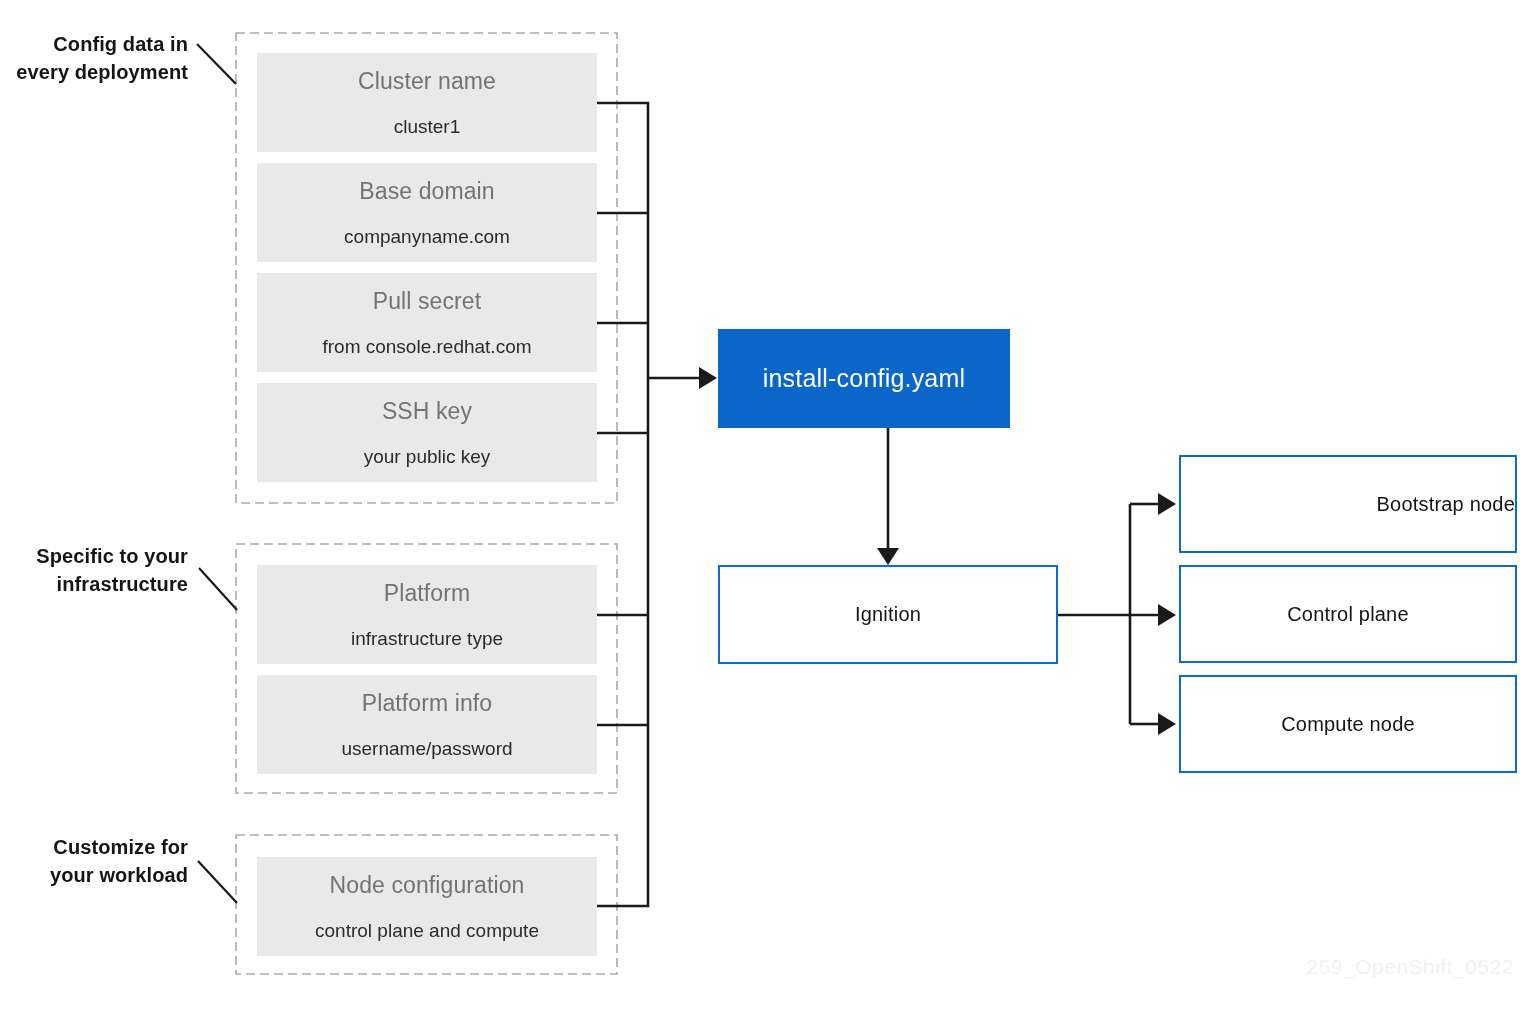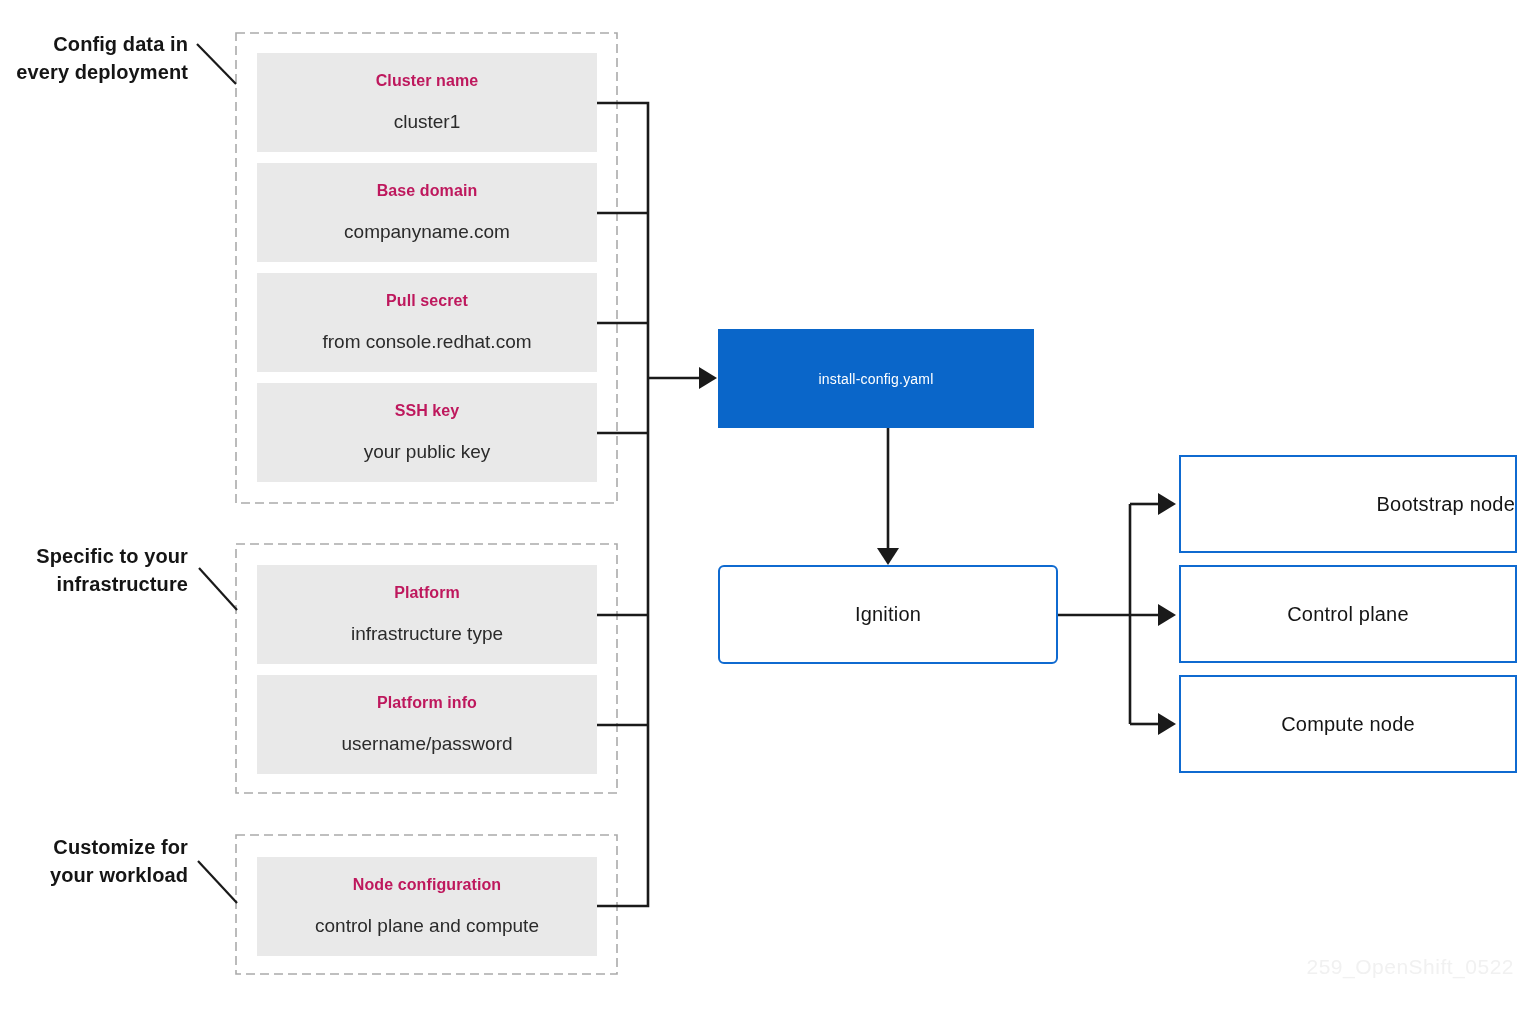--- a/index.html
+++ b/index.html
@@ -28,64 +28,64 @@
     width: 340px;
     height: 99px;
     background: #e9e9e9;
     display: flex;
     flex-direction: column;
     align-items: center;
     justify-content: center;
     text-align: center;
   }
   .cfg-title {
-    font-size: 16px;
-    font-weight: 700;
-    color: #be185d;
+    font-size: 23px;
+    font-weight: 400;
+    color: #737373;
     letter-spacing: 0.1px;
   }
   .cfg-sub {
     font-size: 19px;
     font-weight: 400;
     color: #2b2b2b;
     margin-top: 21px;
   }
 
   
   .blue-box {
     position: absolute;
     left: 718px;
     top: 329px;
-    width: 316px;
+    width: 292px;
     height: 99px;
     background: #0a66c9;
     display: flex;
     align-items: center;
     justify-content: center;
     color: #ffffff;
-    font-size: 14px;
+    font-size: 25px;
     font-weight: 500;
     letter-spacing: 0.2px;
   }
 
   
   .node-box {
     position: absolute;
     background: #ffffff;
     border: 2px solid #0f6ad0;
     box-sizing: border-box;
     display: flex;
     align-items: center;
     justify-content: center;
     font-size: 20px;
     font-weight: 500;
     color: #151515;
     letter-spacing: 0.2px;
   }
-  #ignition-box { left: 718px; top: 565px; width: 340px; height: 99px; border-radius: 6px; }
+  #ignition-box { left: 718px; top: 565px; width: 340px; height: 99px; }
   .out-node { left: 1179px; width: 338px; height: 98px; }
 
   
   .annotation {
     position: absolute;
     text-align: right;
     font-size: 20px;
     font-weight: 700;
     color: #151515;
     line-height: 28px;

